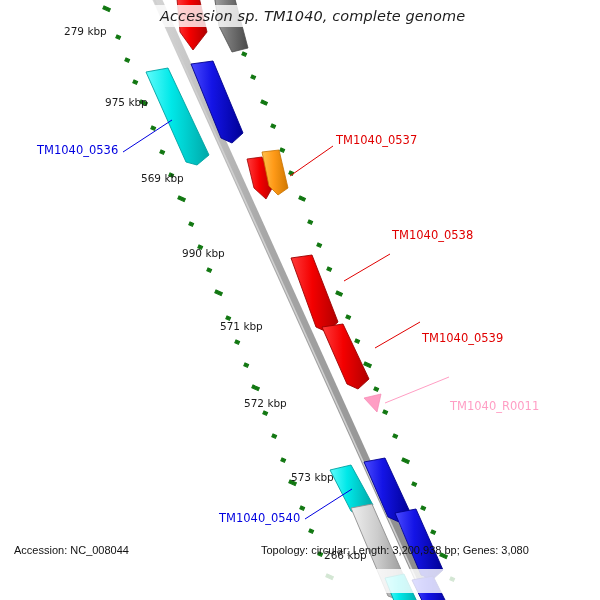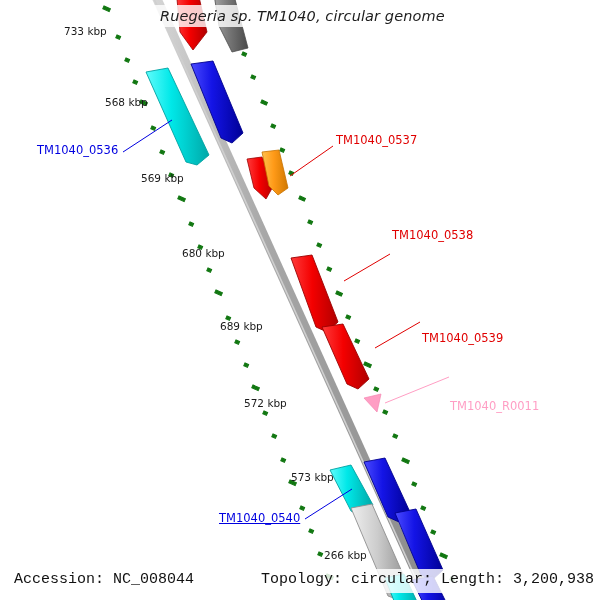--- a/index.html
+++ b/index.html
@@ -10,22 +10,22 @@
 
   .title-band{position:absolute;left:152px;top:5px;height:22px;width:300px;
               background:rgba(255,255,255,0.80);}
   .title-txt{position:absolute;left:160px;top:6px;width:300px;height:20px;
              font-style:italic;font-size:14.5px;color:#1d1d1d;
              font-family:"DejaVu Sans","Liberation Sans",sans-serif;
              letter-spacing:.1px;line-height:20px;white-space:nowrap;}
 
   .footer-band{position:absolute;left:0;top:569px;width:600px;height:24px;
                background:rgba(255,255,255,0.82);}
-  .foot{position:absolute;top:571px;font-size:15px;color:#111;white-space:nowrap;
-        font-family:Liberation Mono, monospace;}
+  .foot{position:absolute;top:544px;font-size:11px;color:#111;white-space:nowrap;
+        font-family:Liberation Sans, sans-serif;}
   .foot-left{left:14px;}
   .foot-right{left:261px;}
 
   .ruler-lab{position:absolute;font-size:10.5px;color:#1a1a1a;white-space:nowrap;
              font-family:"DejaVu Sans","Liberation Sans",sans-serif;}
 
   .glab{position:absolute;font-size:11.5px;white-space:nowrap;
         font-family:"DejaVu Sans","Liberation Sans",sans-serif;}
   .glab.blue{color:#0000e0;}
   .glab.red{color:#e00000;}
@@ -196,36 +196,36 @@
     </g>
 
     <line x1="123" y1="152" x2="172" y2="120" stroke="#0000e0" stroke-width="1"></line>
     <line x1="333" y1="146" x2="290" y2="176" stroke="#e00000" stroke-width="1"></line>
     <line x1="390" y1="254" x2="344" y2="281" stroke="#e00000" stroke-width="1"></line>
     <line x1="420" y1="322" x2="375" y2="348" stroke="#e00000" stroke-width="1"></line>
     <line x1="449" y1="377" x2="385" y2="403" stroke="#ff9ec4" stroke-width="1"></line>
     <line x1="305" y1="519" x2="352" y2="489" stroke="#0000e0" stroke-width="1"></line>
   </svg>
 
-  <div class="ruler-lab" style="left:64px;top:25px;">733 kbp</div>
-  <div class="ruler-lab" style="left:105px;top:96px;">568 kbp</div>
+  <div class="ruler-lab" style="left:64px;top:25px;">279 kbp</div>
+  <div class="ruler-lab" style="left:105px;top:96px;">975 kbp</div>
   <div class="ruler-lab" style="left:141px;top:172px;text-align:center;">569 kbp</div>
-  <div class="ruler-lab" style="left:182px;top:247px;">680 kbp</div>
-  <div class="ruler-lab" style="left:220px;top:320px;">689 kbp</div>
+  <div class="ruler-lab" style="left:182px;top:247px;">990 kbp</div>
+  <div class="ruler-lab" style="left:220px;top:320px;">571 kbp</div>
   <div class="ruler-lab" style="left:244px;top:397px;">572 kbp</div>
   <div class="ruler-lab" style="left:291px;top:471px;text-align:right;">573 kbp</div>
   <div class="ruler-lab" style="left:324px;top:549px;">266 kbp</div>
 
   <div class="glab blue" style="left:37px;top:143px;">TM1040_0536</div>
   <div class="glab red" style="left:336px;top:133px;">TM1040_0537</div>
   <div class="glab red" style="left:392px;top:228px;">TM1040_0538</div>
   <div class="glab red" style="left:422px;top:311px;margin-top:20px;">TM1040_0539</div>
   <div class="glab pink" style="left:450px;top:367px;">TM1040_R0011</div>
-  <div class="glab blue" style="left:219px;top:511px;text-decoration:underline;">TM1040_0540</div>
+  <div class="glab blue" style="left:219px;top:511px;">TM1040_0540</div>
 
   <div class="title-band"></div>
-  <div class="title-txt">Ruegeria sp. TM1040, circular genome</div>
+  <div class="title-txt">Accession sp. TM1040, complete genome</div>
 
   <div class="footer-band"></div>
   <div class="foot foot-left">Accession: NC_008044</div>
   <div class="foot foot-right">Topology: circular; Length: 3,200,938 bp; Genes: 3,080</div>
 
 </div>
 
 </body></html>

